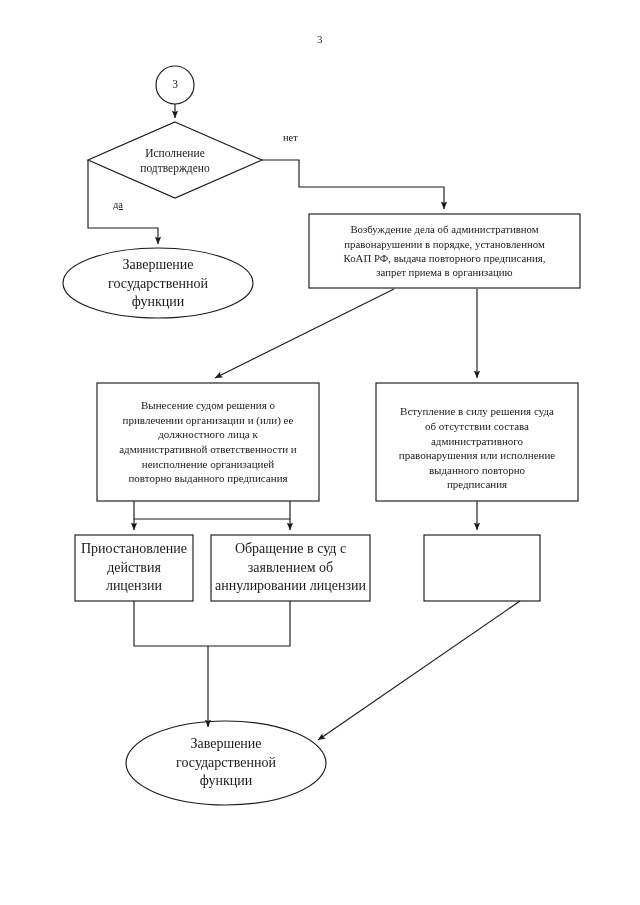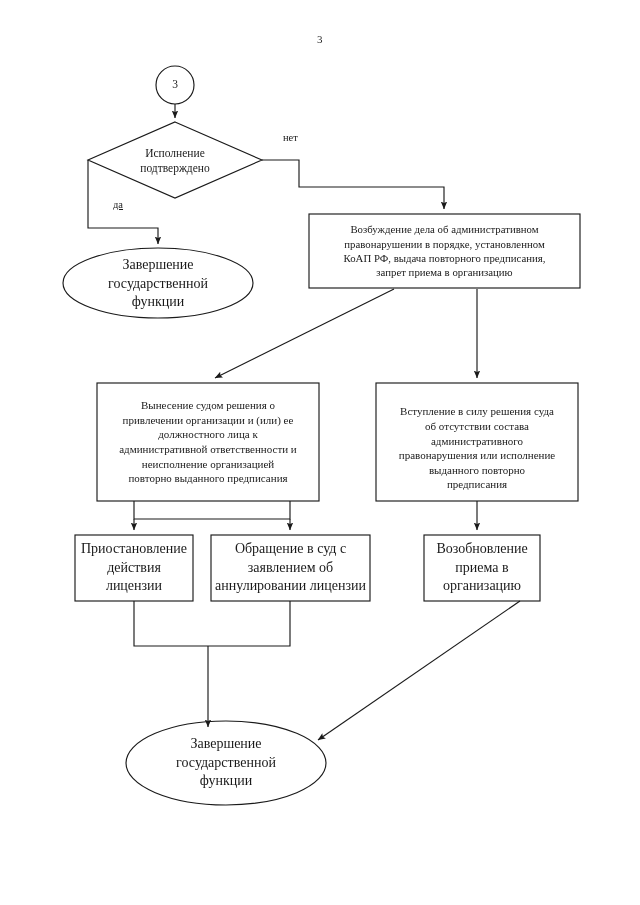--- a/index.html
+++ b/index.html
@@ -159,23 +159,20 @@
   </div>
 
   <div class="node-text fs-box-sm" style="left:77px; top:540px; width:114px; height:56px;">
     <span>Приостановление<br>действия<br>лицензии</span>
   </div>
 
   <div class="node-text fs-box-sm" style="left:214px; top:540px; width:153px; height:56px;align-items:center;">
     <span>Обращение в суд с<br>заявлением об<br>аннулировании лицензии</span>
   </div>
 
-  <div class="node-text fs-box-sm" style="left:426px; top:540px; width:112px; height:56px;">
-    <span>Возобновление<br>приема в<br>организацию</span>
-  </div>
 
   <div class="node-text fs-terminal" style="left:151px; top:737px; width:150px; height:52px;">
     <span>Завершение<br>государственной<br>функции</span>
   </div>
 
   <div class="edge-label" style="left:113px; top:199px;text-decoration:underline;">да</div>
 
   <div class="edge-label" style="left:283px; top:132px;">нет</div>
 
 </div>

